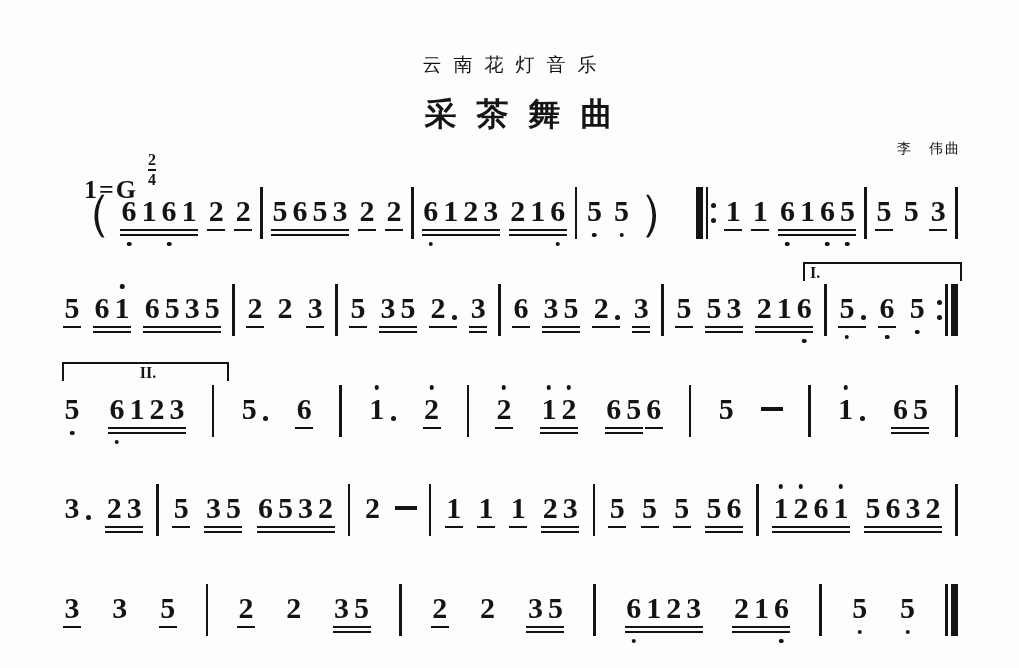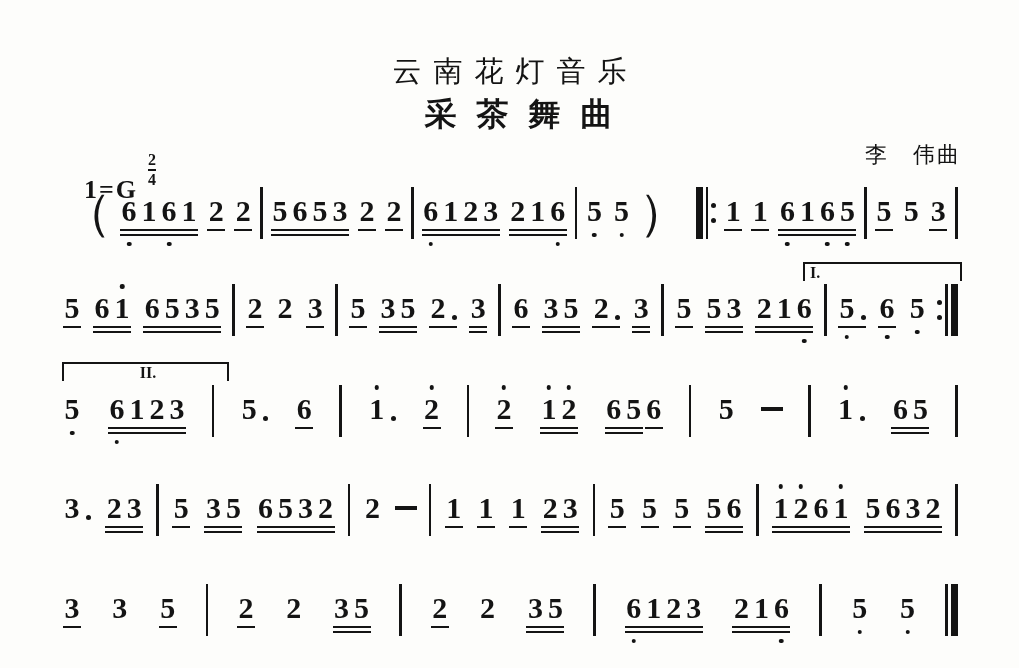--- a/index.html
+++ b/index.html
@@ -2,37 +2,37 @@
 <html><head>
 <meta charset="utf-8">
 <style>
   html,body{margin:0;padding:0;}
   body{
     width:1019px;height:668px;position:relative;background:#fdfdfb;
     font-family:"Liberation Serif","DejaVu Serif",serif;color:#141414;overflow:hidden;
   }
   .subtitle{
     position:absolute;top:52px;left:0;right:0;text-align:center;
-    font-size:29px;letter-spacing:12px;padding-left:12px;font-weight:500;
+    font-size:19px;letter-spacing:12px;padding-left:12px;font-weight:500;
   }
   .title{
     position:absolute;top:93px;left:0;right:0;text-align:center;
     font-size:32px;letter-spacing:20px;padding-left:38px;font-weight:600;
   }
   .keysig{
     position:absolute;left:84px;top:135px;display:flex;align-items:center;
     font-size:26px;font-weight:bold;
   }
   .keysig .ktext{letter-spacing:2px;margin-top:40px;}
   .frac{display:inline-flex;flex-direction:column;align-items:center;margin-left:10px;
         font-size:16px;font-weight:bold;line-height:1;}
   .frac .den{border-top:2px solid #141414;padding-top:1px;}
   .frac .num{padding-bottom:1px;}
   .composer{
-    position:absolute;right:58px;top:140px;font-size:22px;letter-spacing:2px;font-weight:500;
+    position:absolute;right:58px;top:140px;font-size:14px;letter-spacing:2px;font-weight:500;
   }
   
   .mline{
     position:absolute;left:62px;width:896px;height:36px;
     display:flex;justify-content:space-between;align-items:flex-start;
   }
   .l0{top:196px}.l1{top:293px}.l2{top:394px}.l3{top:493px}.l4{top:593px}
   .group{display:inline-flex;align-items:flex-start;}
   .seg{position:relative;display:inline-flex;}
   .note{

